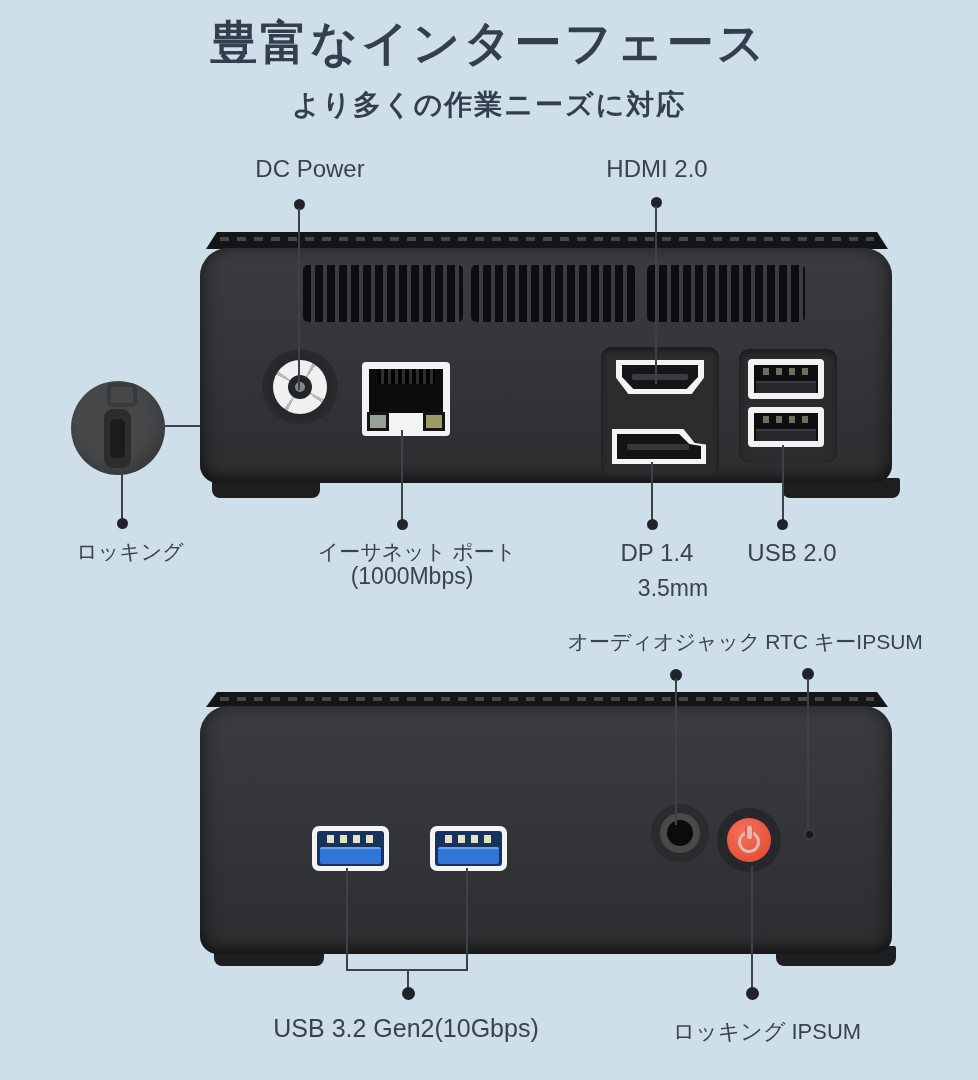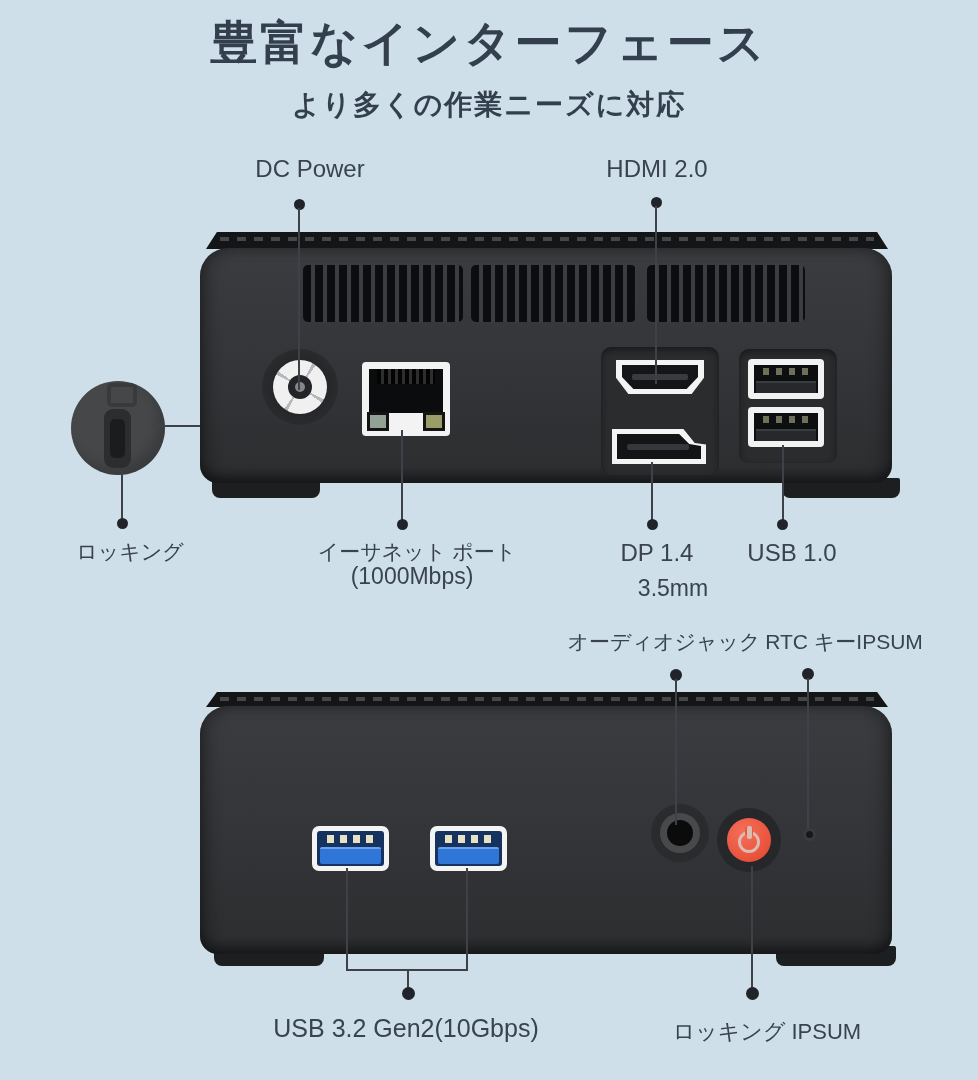--- a/index.html
+++ b/index.html
@@ -148,21 +148,21 @@
   <div class="cline" style="left:651px;top:462px;height:58px;"></div>
   <div class="cline" style="left:782px;top:445px;height:75px;"></div>
   <div class="dot" style="left:397px;top:519px;width:11px;height:11px;"></div>
   <div class="dot" style="left:647px;top:519px;width:11px;height:11px;"></div>
   <div class="dot" style="left:777px;top:519px;width:11px;height:11px;"></div>
 
   <div class="lbl lbl-jp" style="left:130px;top:538px;">ロッキング</div>
   <div class="lbl lbl-jp" style="left:417px;top:538px;text-align:right;">イーサネット ポート</div>
   <div class="lbl" style="left:412px;top:563px;font-size:23px;">(1000Mbps)</div>
   <div class="lbl lbl-en" style="left:657px;top:539px;">DP 1.4</div>
-  <div class="lbl lbl-en" style="left:792px;top:539px;">USB 1.0</div>
+  <div class="lbl lbl-en" style="left:792px;top:539px;">USB 2.0</div>
 
   <div class="lbl" style="left:673px;top:575px;font-size:23px;">3.5mm</div>
   <div class="lbl lbl-jp" style="left:844px;top:628px;">RTC キーIPSUM</div>
   <div class="lbl lbl-jp" style="left:664px;top:628px;">オーディオジャック</div>
   <div class="dot" style="left:670px;top:669px;width:12px;height:12px;"></div>
   <div class="dot" style="left:802px;top:668px;width:12px;height:12px;"></div>
 
   <div class="foot" style="left:214px;top:946px;width:110px;"></div>
   <div class="foot" style="left:776px;top:946px;width:120px;"></div>
   <div class="lid" style="left:206px;top:692px;width:682px;height:15px;">

